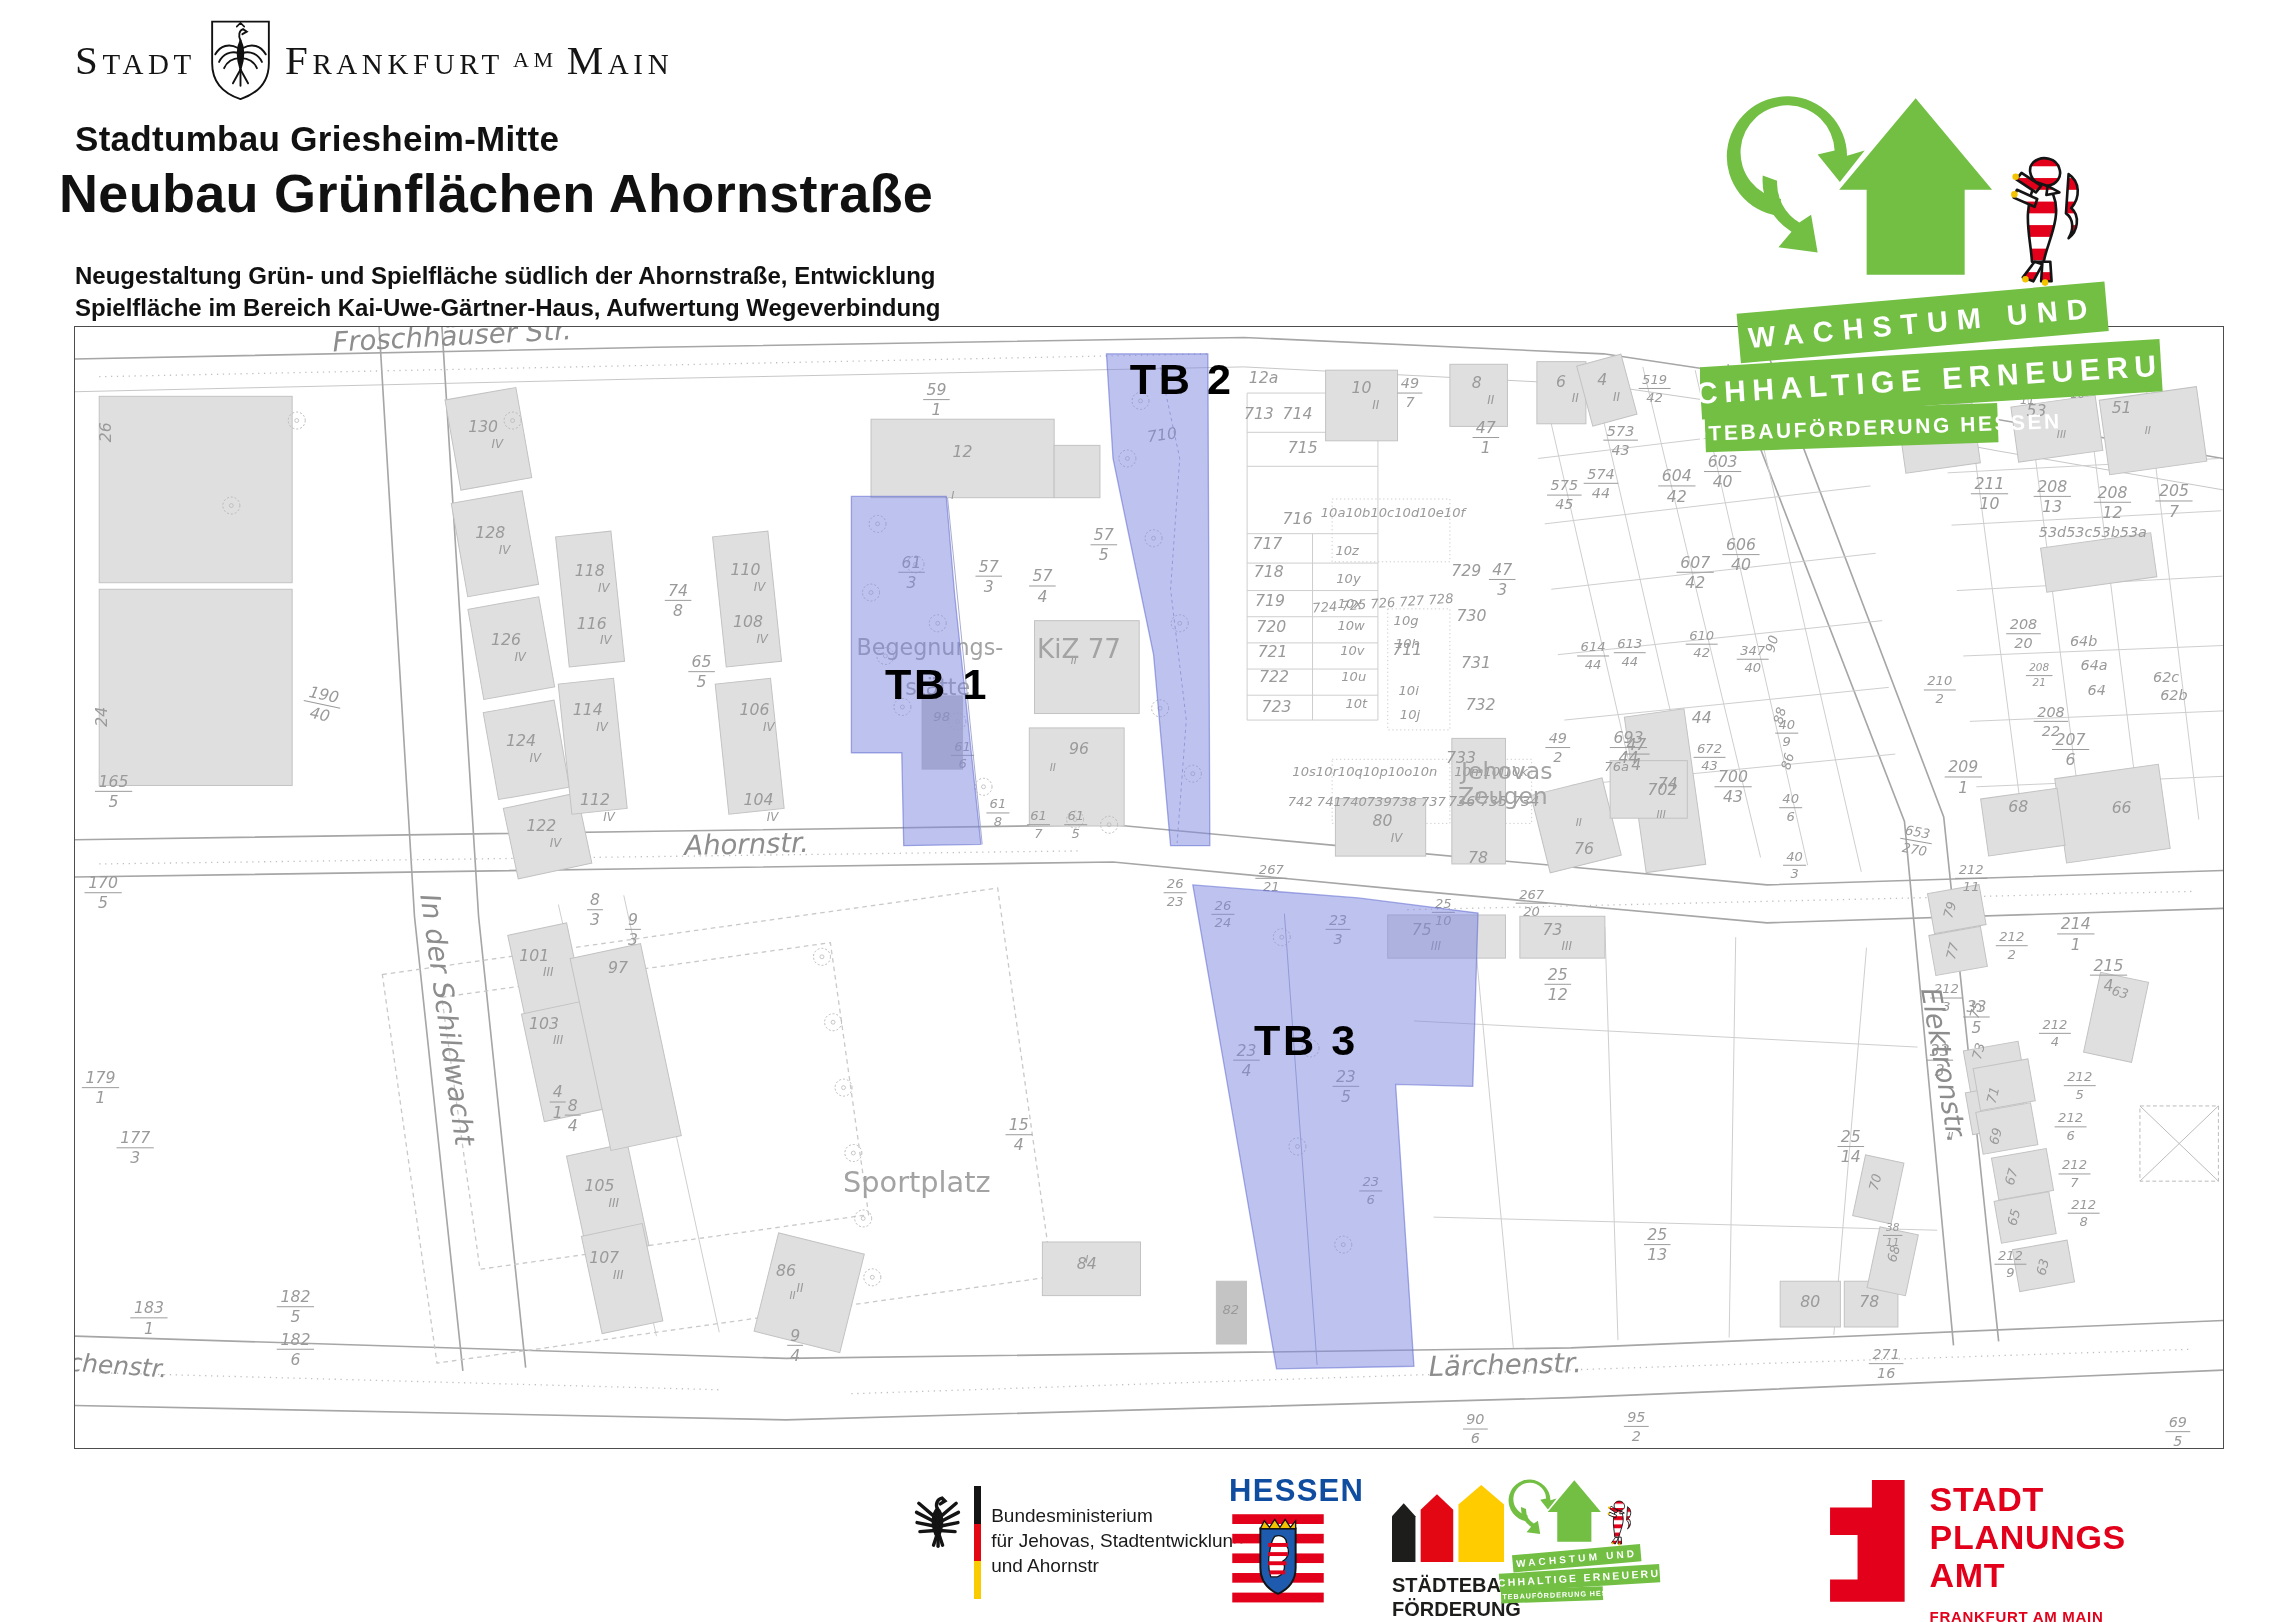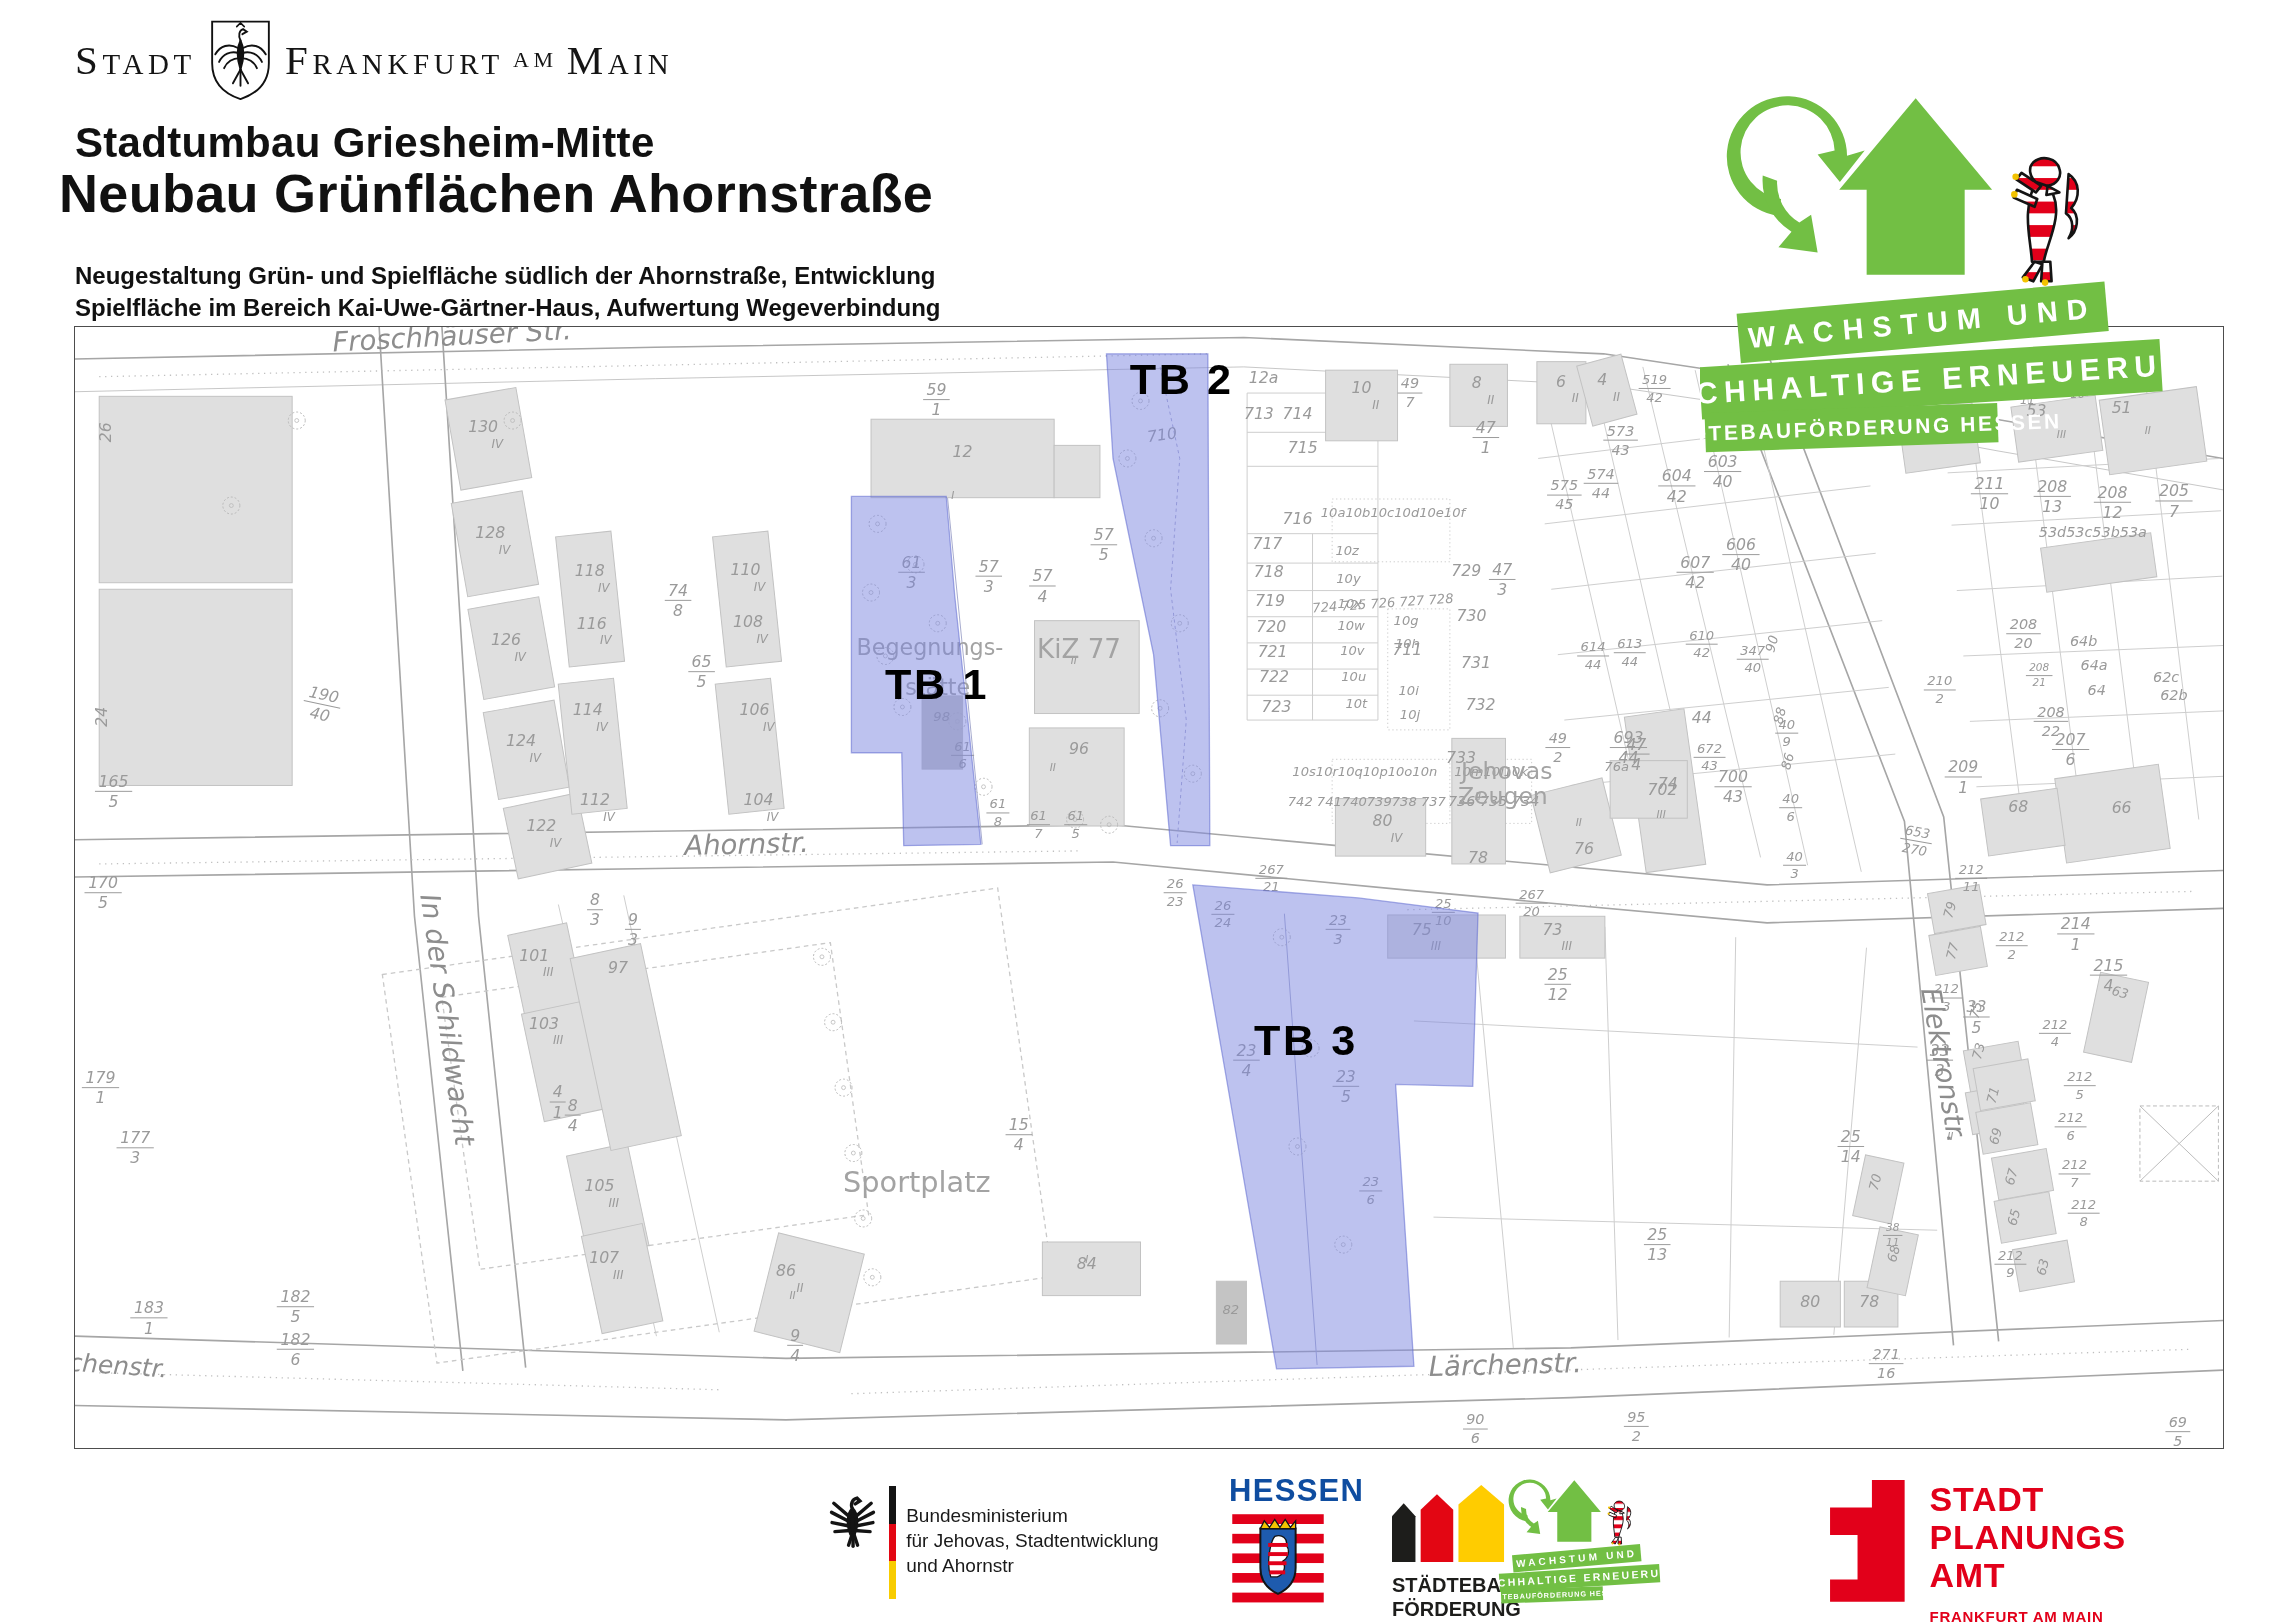--- a/index.html
+++ b/index.html
@@ -3,30 +3,30 @@
 <meta charset="utf-8">
 <style>
   html,body{margin:0;padding:0;background:#fff;}
   body{width:2295px;height:1622px;position:relative;font-family:"Liberation Sans",sans-serif;color:#111;overflow:hidden;}
   .abs{position:absolute;}
   
   .brand{left:75px;top:18.3px;display:flex;align-items:center;gap:9.2px;}
   .brand-word{font-family:"Liberation Serif",serif;font-size:29px;letter-spacing:4.6px;color:#151515;display:inline-block;}
   .brand-word.big::first-letter{font-size:41px;}
   .brand-shield{width:63px;height:84px;margin:0 3.9px;}
-  .title-project{left:75px;top:119px;font-size:42px;font-weight:bold;letter-spacing:0.3px;text-align:right;}
+  .title-project{left:75px;top:119px;font-size:35px;font-weight:bold;letter-spacing:0.3px;text-align:right;}
   .title-main{left:59px;top:162px;font-size:54px;font-weight:bold;letter-spacing:0.3px;}
   .subtitle{left:75px;top:260px;font-size:24px;font-weight:bold;line-height:32px;}
   
   #map-wrap{left:74px;top:326px;width:2148px;height:1121px;border:1.3px solid #4d4d4d;background:#fff;}
   #map-svg{position:absolute;left:0;top:0;width:100%;height:100%;}
   
   #badge-top{left:1700px;top:77px;width:464px;height:406px;z-index:5;}
   
-  .bmwsb{left:827px;top:1486px;display:flex;align-items:flex-start;gap:10.5px;}
+  .bmwsb{left:912px;top:1486px;display:flex;align-items:flex-start;gap:10.5px;}
   .bmwsb .bar{width:7.2px;height:113px;display:flex;flex-direction:column;}
   .bmwsb .bar i{flex:1;}
   .bmwsb-text{font-size:19px;line-height:25px;color:#1a1a1a;padding-top:17px;}
   .hessen{left:1229px;top:1473px;width:111px;text-align:left;}
   .hessen-word{font-size:31px;font-weight:bold;letter-spacing:1.3px;color:#0f4da0;text-align:right;}
   .stb{left:1392px;top:1485px;width:170px;}
   .stb-t{font-size:20px;font-weight:bold;line-height:24px;color:#1d1d1b;margin-top:9.2px;}
   .spa{left:1830px;top:1480px;display:flex;gap:23.6px;}
   .spa-text{color:#e2001a;}
   .spa-big{font-size:34px;font-weight:bold;line-height:38px;letter-spacing:0.7px;}

